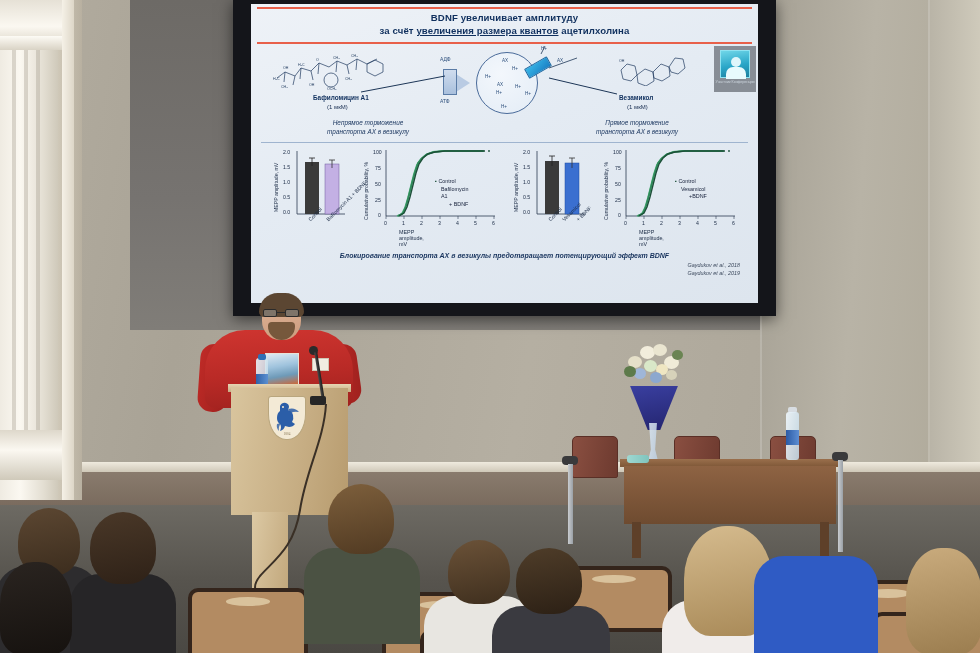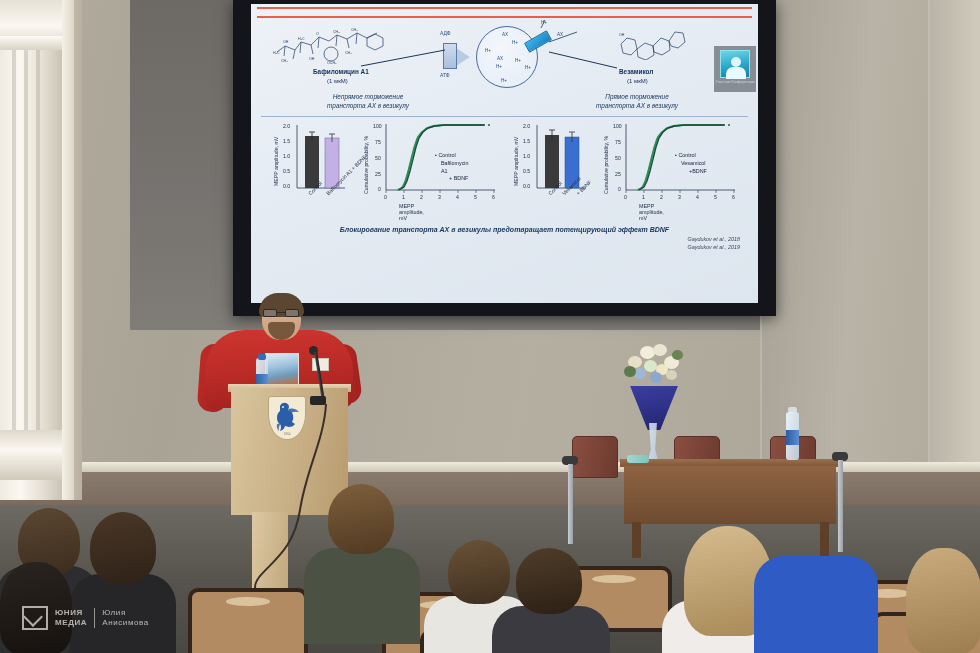--- a/index.html
+++ b/index.html
@@ -253,20 +253,24 @@
   <div class="pilaster-cap2"></div>
   <div class="pilaster-base"></div>
   <div class="door-trim"></div>
 
   <div class="screen-frame">
     <div class="screen-inner">
 
       <div class="slide">
 
         <div class="slide-title">
+          <div>BDNF увеличивает амплитуду</div>
+          <div>
+            <span>за счёт </span><span class="u">увеличения размера квантов</span><span> ацетилхолина</span>
+          </div>
         </div>
 
         <div class="diagram">
 
           <div class="mol" style="left:14px;top:6px;">
             <svg width="120" height="46" viewBox="0 0 120 46">
               <g stroke="#203a5e" stroke-width=".7" fill="none">
                 <path d="M6 28 L14 22 L24 26 L30 18 L40 21 L48 13 L58 17 L66 11 L76 15 L86 9 L96 14 L106 9"></path>
                 <path d="M14 22 L13 32 M30 18 L29 29 M48 13 L47 24 M66 11 L65 22 M86 9 L85 20"></path>
                 <polygon points="96,14 104,10 112,14 112,22 104,26 96,22"></polygon>
@@ -603,26 +607,14 @@
   </div>
 
   <div class="person" style="left:906px;top:548px;">
     <div class="p-hair" style="left:0;top:0;width:76px;height:106px;background:linear-gradient(170deg,#c9ab7d,#9b7d4f);border-radius:46% 46% 28% 28%;"></div>
   </div>
 
   <div class="person" style="left:780px;top:560px;">
     <div class="p-shoulder" style="left:-26px;top:-4px;width:124px;height:100px;background:#2f5bc4;"></div>
   </div>
 
-  <div class="wm">
-    <div class="wm-mark"></div>
-    <div class="wm-txt">
-      <div>ЮНИЯ</div>
-      <div>МЕДИА</div>
-    </div>
-    <div class="wm-div"></div>
-    <div class="wm-name">
-      <div>Юлия</div>
-      <div>Анисимова</div>
-    </div>
-  </div>
 
 </div>
 
 </body></html>

